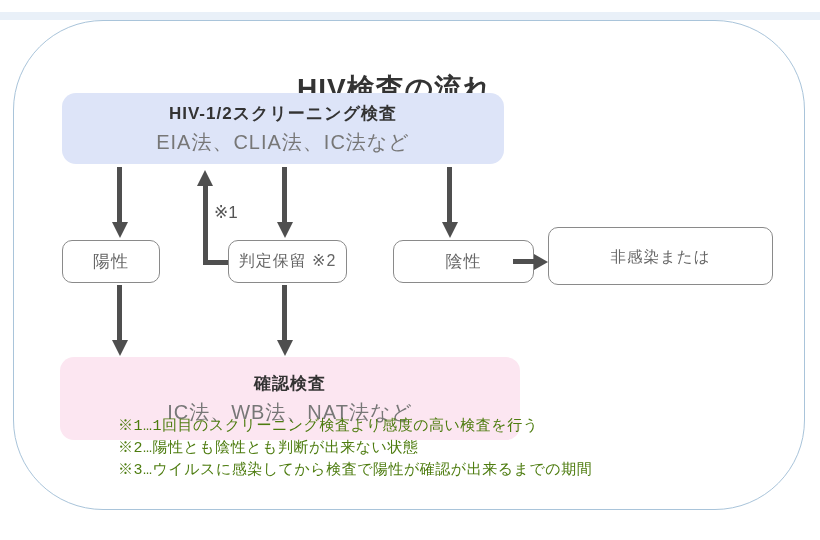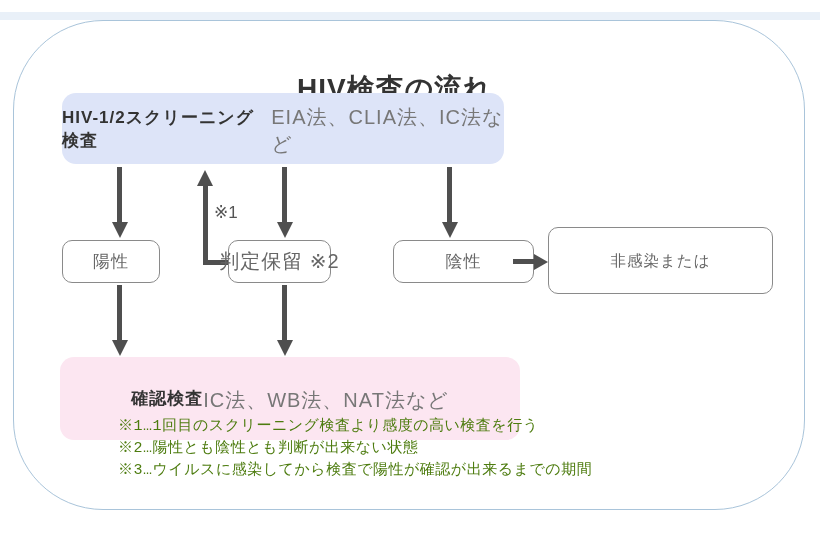--- a/index.html
+++ b/index.html
@@ -27,38 +27,38 @@
     background:#ffffff;border:1px solid var(--card-border);
     border-radius:90px;box-sizing:border-box;
   }
   .page-title{
     position:absolute;left:0;top:38px;width:790px;
     text-align:center;font-size:28px;font-weight:700;color:var(--text-dark);
     letter-spacing:1px;
     margin-top:32px;
   }
   .big-box{
-    position:absolute;border-radius:14px;display:flex;flex-direction:row;
+    position:absolute;border-radius:14px;display:flex;flex-direction:column;
     align-items:center;justify-content:center;box-sizing:border-box;
   }
   .big-box .bb-title{font-size:17px;font-weight:700;color:var(--text-dark);letter-spacing:1px;}
   .big-box .bb-sub{font-size:20px;color:var(--subtitle-gray);margin-top:4px;letter-spacing:1px;}
   .screening-box{left:62px;top:93px;width:442px;height:71px;background:var(--screening-bg);}
   .confirm-box{left:60px;top:357px;width:460px;height:83px;background:var(--confirm-bg);}
   .small-box{
     position:absolute;background:#fff;border:1.5px solid var(--box-border);
     border-radius:10px;box-sizing:border-box;display:flex;align-items:center;
     justify-content:center;color:var(--text-gray);font-size:17px;
     white-space:nowrap;letter-spacing:1px;
   }
   .box-positive{left:62px;top:240px;width:98px;height:43px;}
-  .box-indeterminate{left:228px;top:240px;width:103px;height:43px;font-size:20px;}
+  .box-indeterminate{left:228px;top:240px;width:119px;height:43px;font-size:16px;}
   .box-negative{left:393px;top:240px;width:141px;height:43px;}
   .box-outcome{
-    left:548px;top:227px;width:225px;height:67px;flex-direction:column;
+    left:548px;top:227px;width:225px;height:58px;flex-direction:column;
     font-size:15.5px;line-height:21px;
   }
   .shaft-v{position:absolute;width:5px;background:var(--arrow);}
   .shaft-h{position:absolute;height:5px;background:var(--arrow);}
   .head-down{
     position:absolute;width:0;height:0;
     border-left:8px solid transparent;border-right:8px solid transparent;
     border-top:16px solid var(--arrow);
   }
   .head-up{

